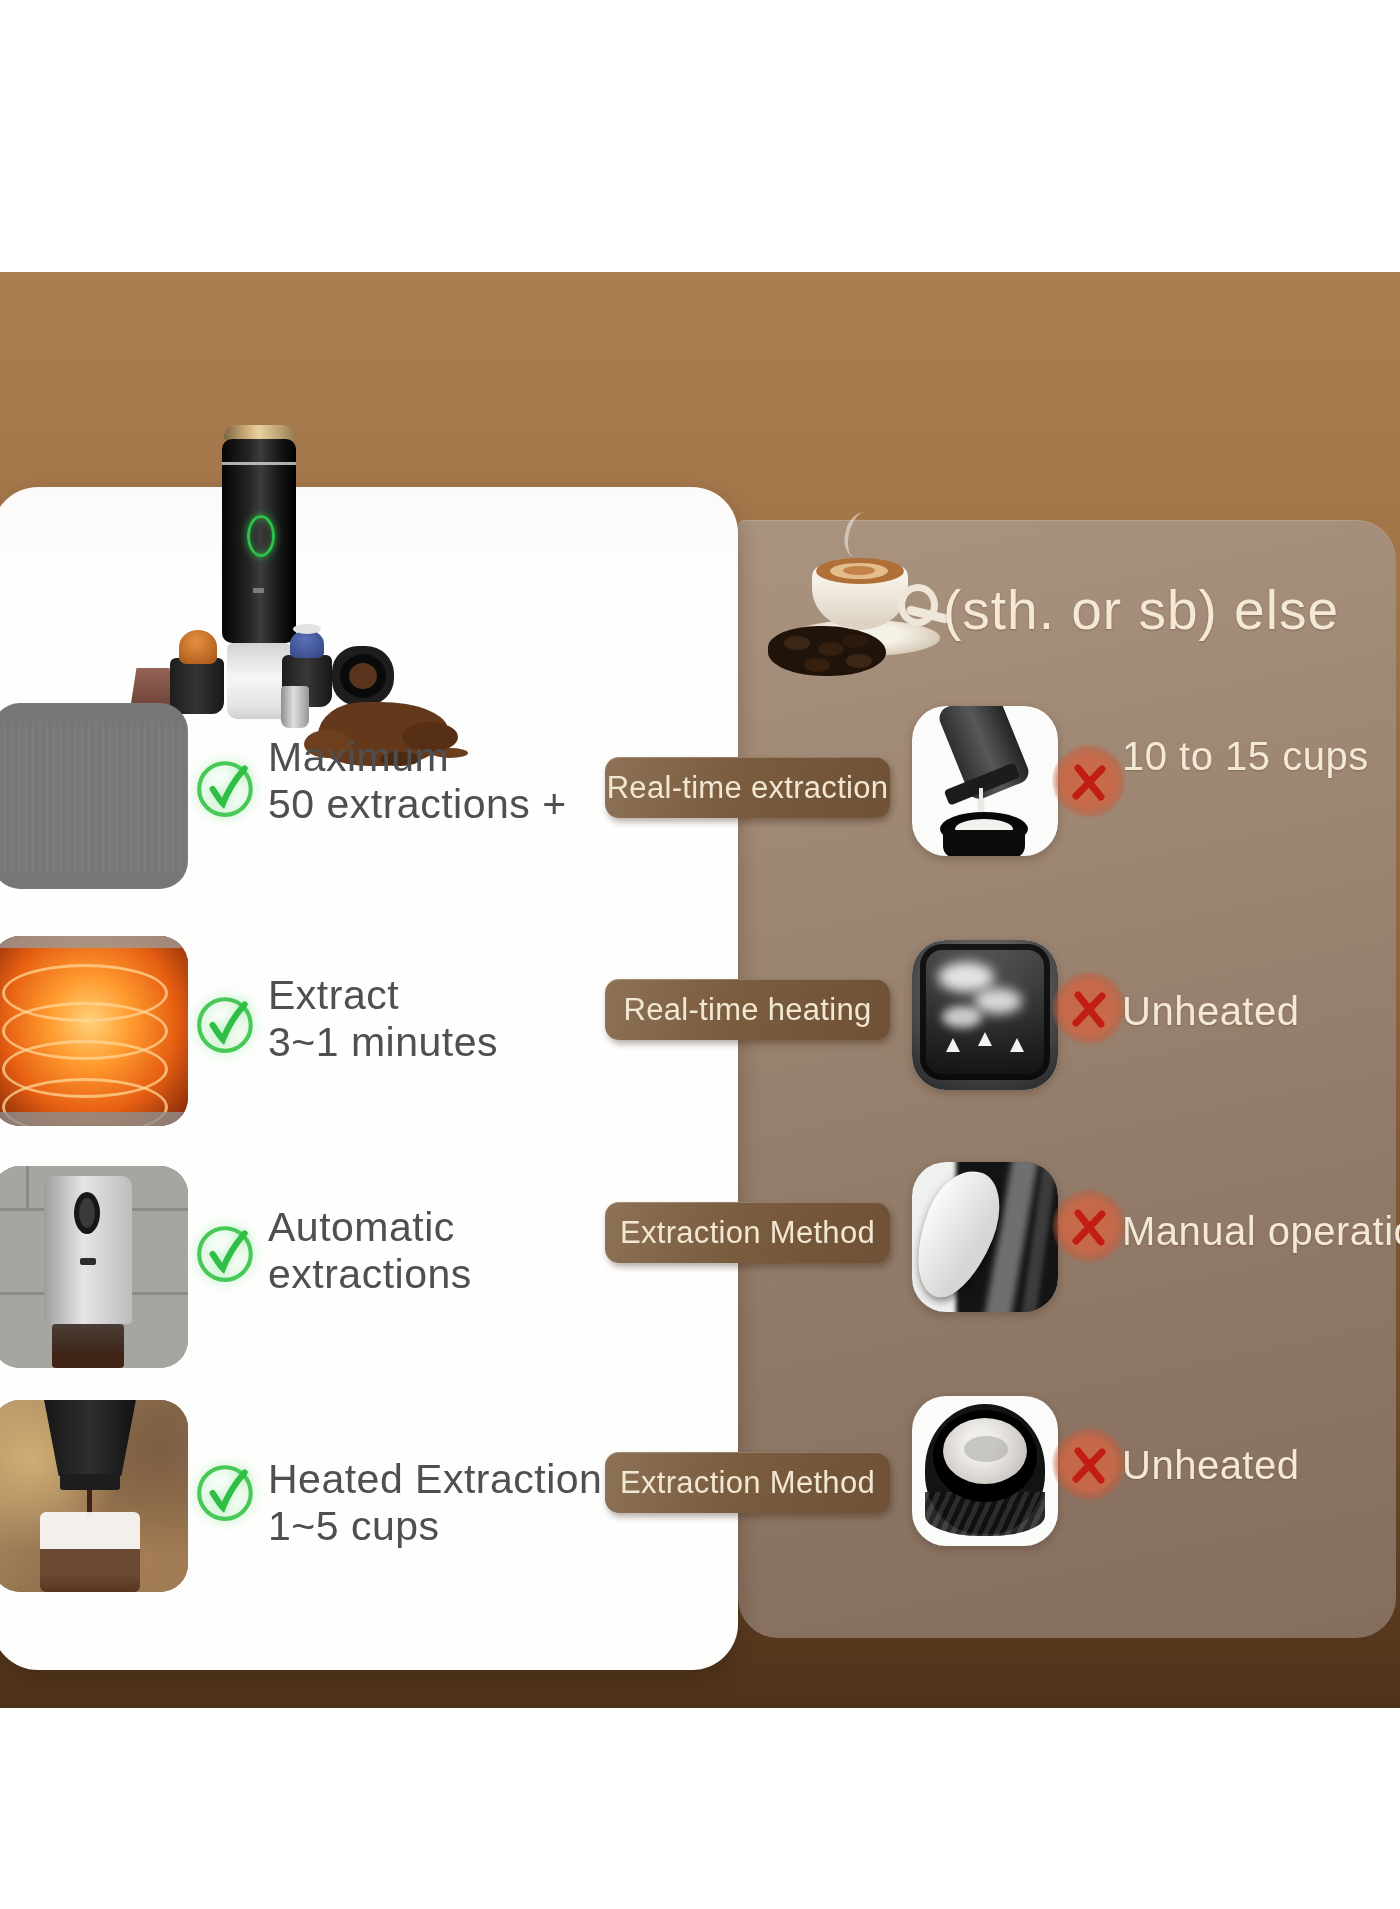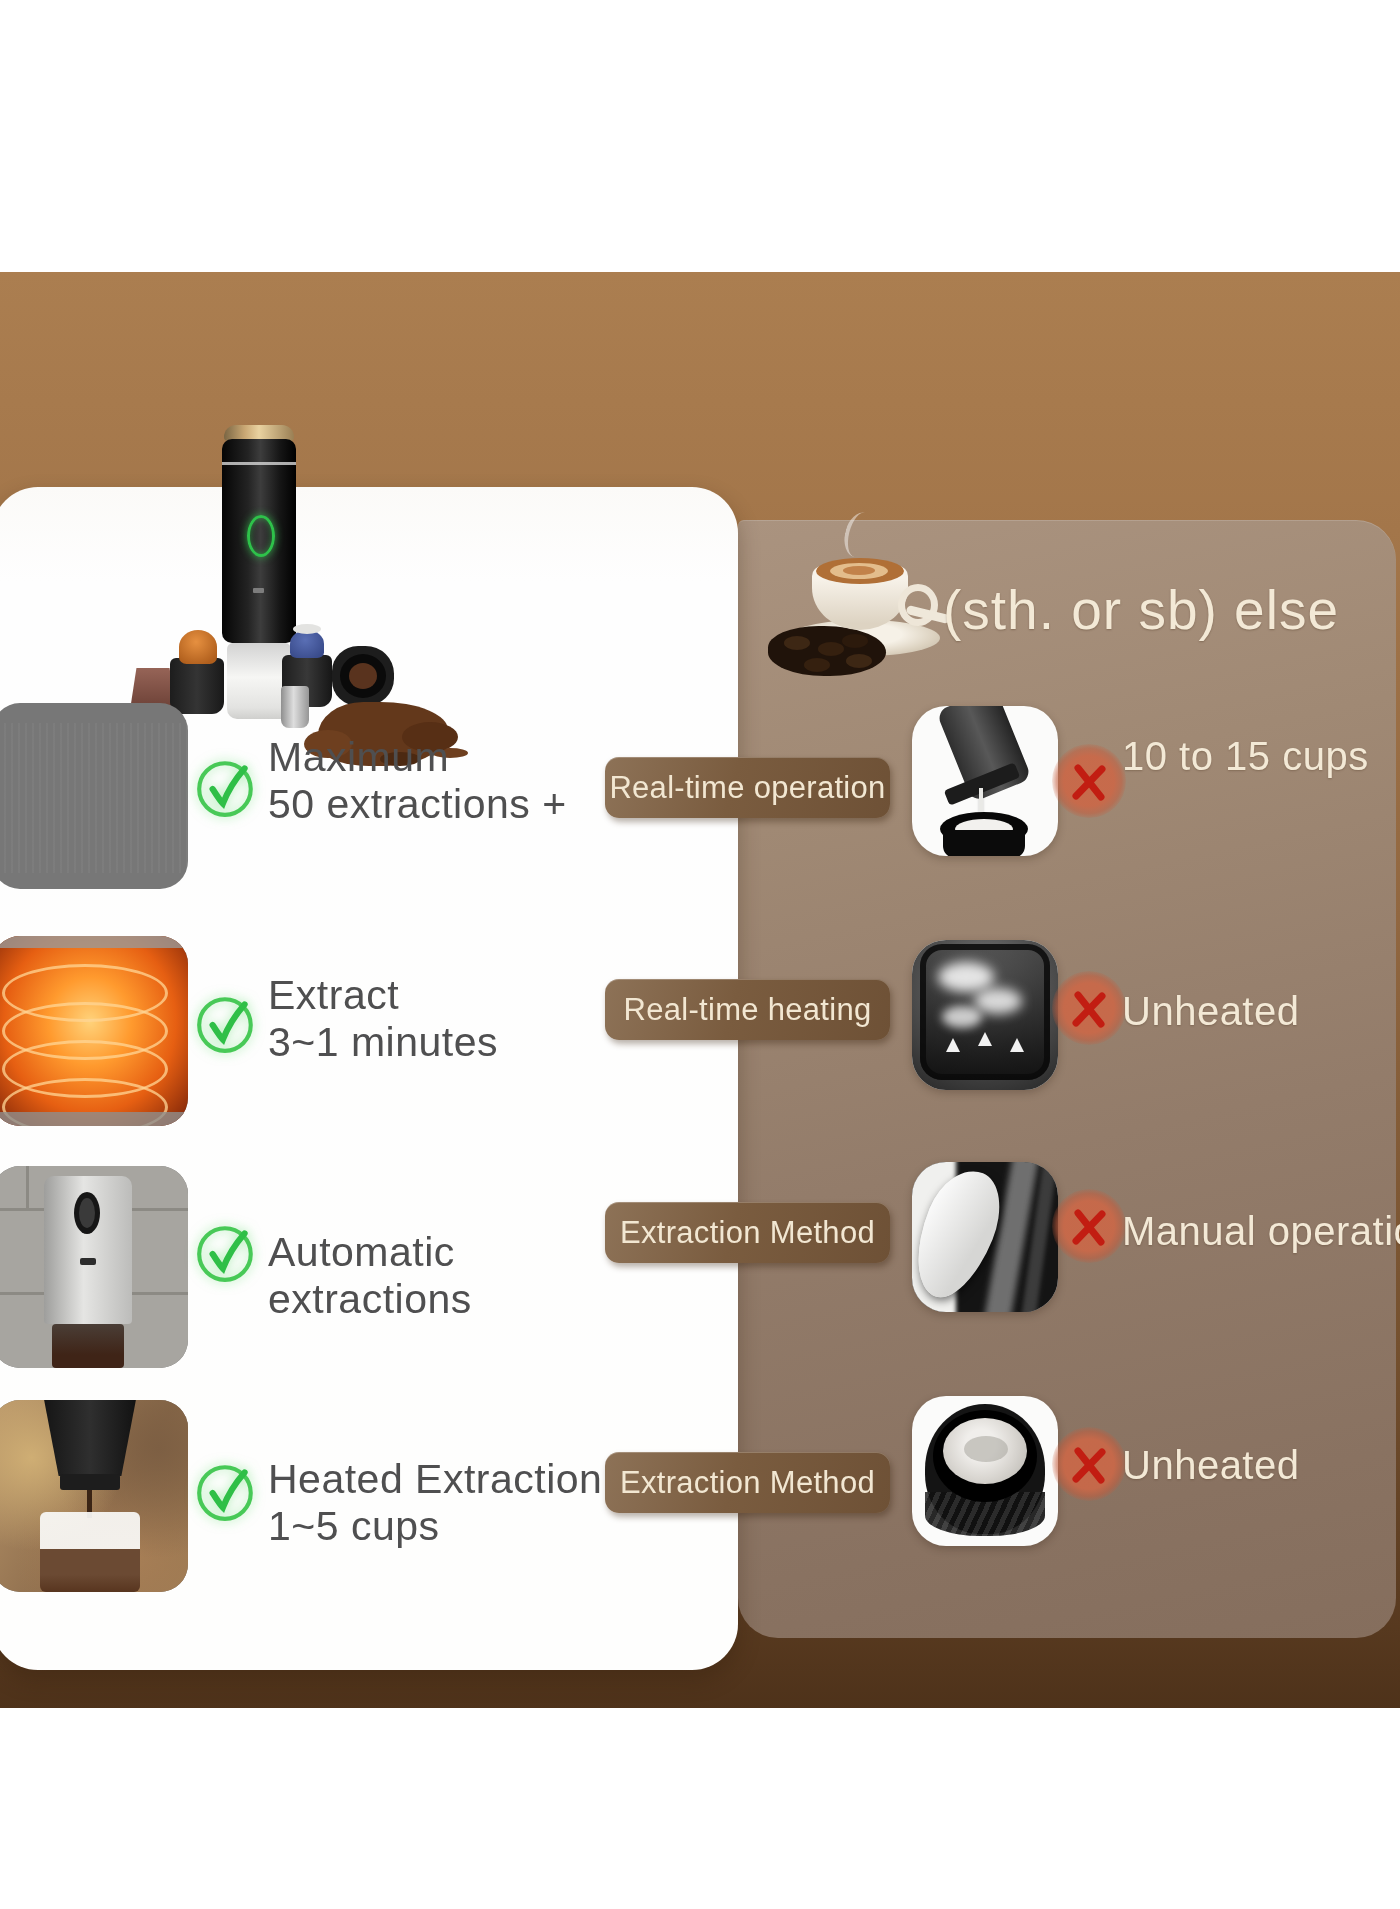--- a/index.html
+++ b/index.html
@@ -97,21 +97,21 @@
     box-shadow:2px 4px 6px rgba(55,32,12,0.35), inset 0 1px 0 rgba(255,255,255,0.22);
   }
   .check{position:absolute;left:193px;width:66px;height:66px;filter:drop-shadow(0 0 6px rgba(96,220,110,0.55));}
   .xmark{position:absolute;left:1052px;width:74px;height:74px;}
   .xhalo{position:absolute;left:0;top:0;width:74px;height:74px;border-radius:50%;
     background:radial-gradient(circle, rgba(202,104,72,0.92) 48%, rgba(198,92,60,0.55) 62%, rgba(198,92,60,0) 74%);}
   .xmark svg{position:absolute;left:9px;top:9px;}
   
   .p1{top:703px;height:186px;} .p2{top:936px;height:190px;} .p3{top:1166px;height:202px;} .p4{top:1400px;height:192px;}
   .ck1{top:754px;} .ck2{top:990px;} .ck3{top:1219px;} .ck4{top:1458px;}
-  .pt1{top:734px;} .pt2{top:972px;} .pt3{top:1204px;margin-top:25px;} .pt4{top:1456px;}
+  .pt1{top:734px;} .pt2{top:972px;} .pt3{top:1204px;} .pt4{top:1456px;}
   .bg1{top:757px;} .bg2{top:979px;} .bg3{top:1202px;} .bg4{top:1452px;}
   .ci1{top:706px;} .ci2{top:940px;} .ci3{top:1162px;} .ci4{top:1396px;}
   .cx1{top:744px;} .cx2{top:971px;} .cx3{top:1189px;} .cx4{top:1427px;}
   .ct1{top:731px;} .ct2{top:986px;} .ct3{top:1206px;} .ct4{top:1440px;}
   
   .li1-base{left:0;top:0;right:0;bottom:0;
     background:linear-gradient(180deg,#3a3a3a 0%,#444 9%,#e9e9e7 16%,#eceknone 40%,#e7e6e4 52%,#7c4436 60%,#6f3c30 82%,#62625f 88%,#d8d8d6 100%);}
   .li1-stripes{left:0;top:20px;right:0;height:150px;opacity:0.35;
     background:repeating-linear-gradient(90deg,rgba(255,255,255,0) 0 5px,rgba(150,150,150,0.5) 5px 7px);}
   .li2-base{left:0;top:0;right:0;bottom:0;
@@ -220,21 +220,21 @@
   <div class="check ck1">
     <svg width="66" height="66" viewBox="0 0 64 64">
       <circle cx="31" cy="34" r="25" fill="none" stroke="#48c957" stroke-width="4"></circle>
       <path d="M19 34 C23 40 26 45 29 48 C34 35 43 22 50 14" fill="none" stroke="#2fbf47" stroke-width="6" stroke-linecap="round"></path>
     </svg>
   </div>
   <div class="ptext pt1">
     <span>Maximum</span>
     <span>50 extractions +</span>
   </div>
-  <div class="badge bg1">Real-time operation</div>
+  <div class="badge bg1">Real-time extraction</div>
   <div class="cimg ci1">
     <div class="ri1-machine"></div>
     <div class="ri1-collar"></div>
     <div class="ri1-stream"></div>
     <div class="ri1-cupring"></div>
     <div class="ri1-liquid"></div>
     <div class="ri1-cupbody"></div>
   </div>
   <div class="xmark cx1">
     <div class="xhalo"></div>

